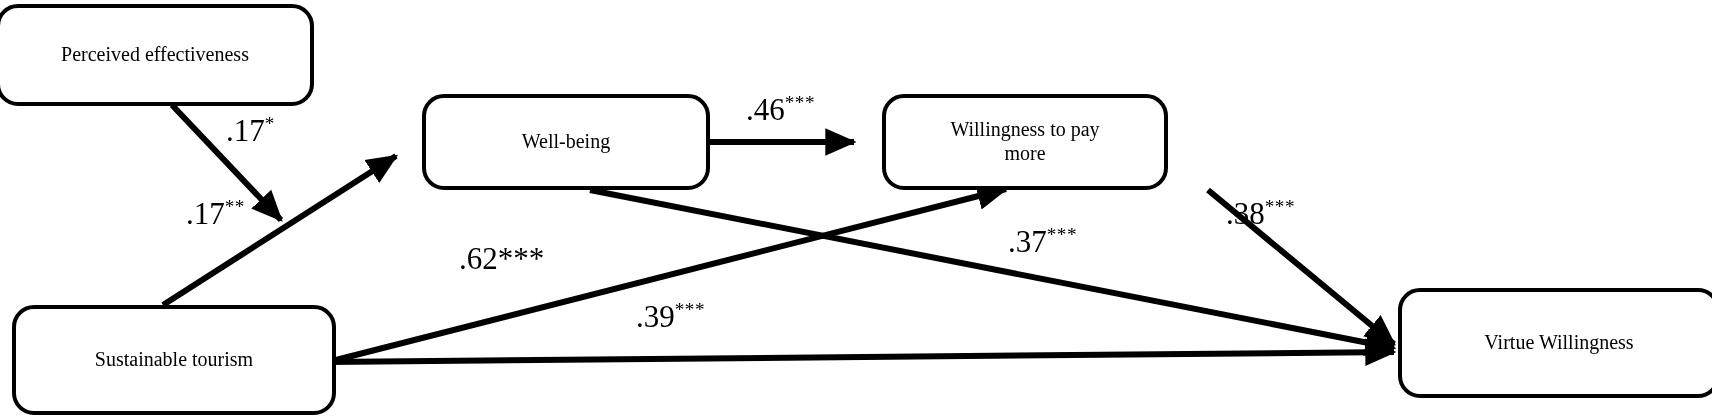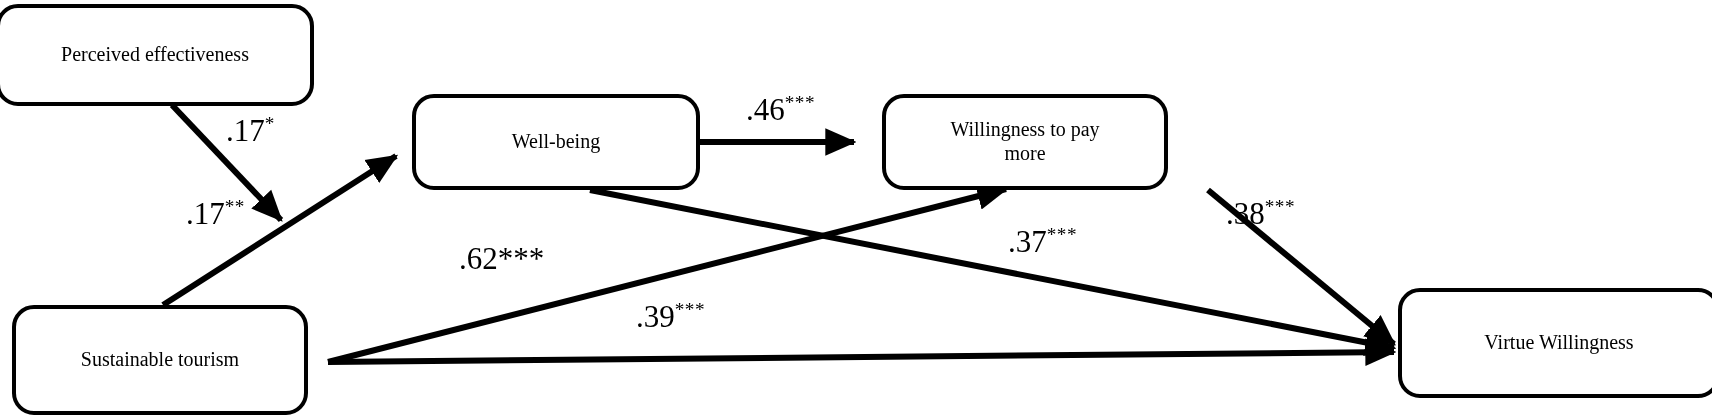--- a/index.html
+++ b/index.html
@@ -85,30 +85,30 @@
 
     <line x1="328" y1="362" x2="1006" y2="189" stroke="#000000" stroke-width="6" marker-end="url(#arrowhead)"></line>
 
     <line x1="328" y1="362" x2="1394" y2="352" stroke="#000000" stroke-width="6" marker-end="url(#arrowhead)"></line>
   </svg>
 
   <div class="node-box" style="left:-4px; top:4px; width:318px; height:102px;">
     <span class="node-label">Perceived effectiveness</span>
   </div>
 
-  <div class="node-box" style="left:412px; top:94px; width:288px; height:96px;">
+  <div class="node-box" style="left:422px; top:94px; width:288px; height:96px;">
     <span class="node-label">Well-being</span>
   </div>
 
   <div class="node-box" style="left:882px; top:94px; width:286px; height:96px;">
     <span class="node-label">Willingness to pay
 more</span>
   </div>
 
-  <div class="node-box" style="left:12px; top:305px; width:296px; height:110px;">
+  <div class="node-box" style="left:12px; top:305px; width:324px; height:110px;">
     <span class="node-label">Sustainable tourism</span>
   </div>
 
   <div class="node-box" style="left:1398px; top:288px; width:322px; height:110px;">
     <span class="node-label">Virtue Willingness</span>
   </div>
 
   <div class="path-label" style="left:226px; top:113px;">
     <span>.17</span><span class="stars-sup">*</span>
   </div>

